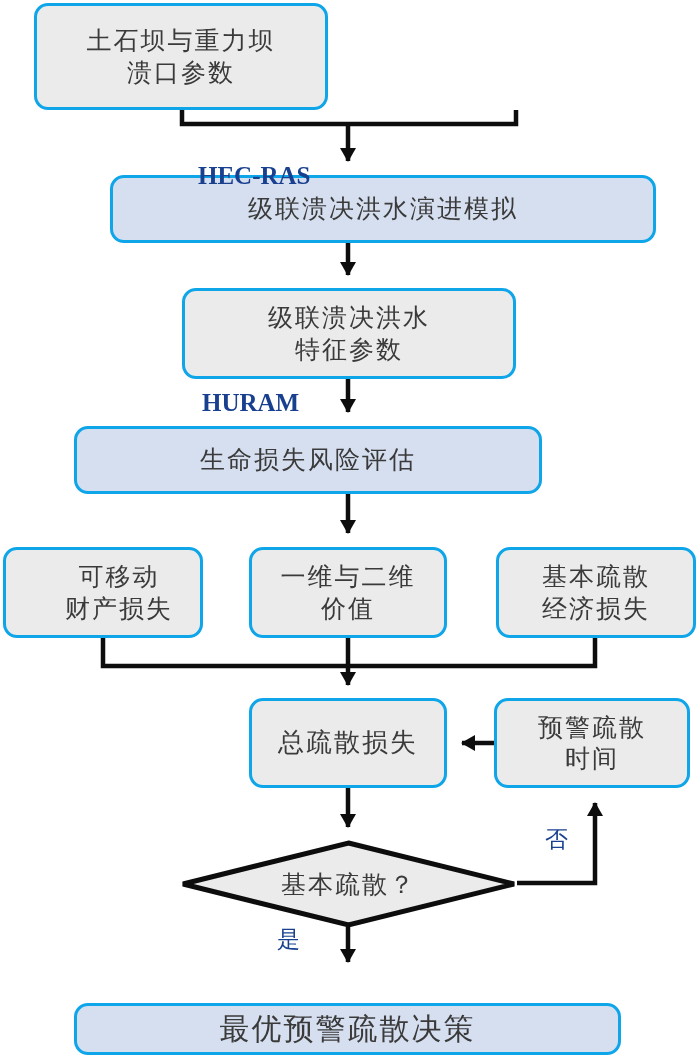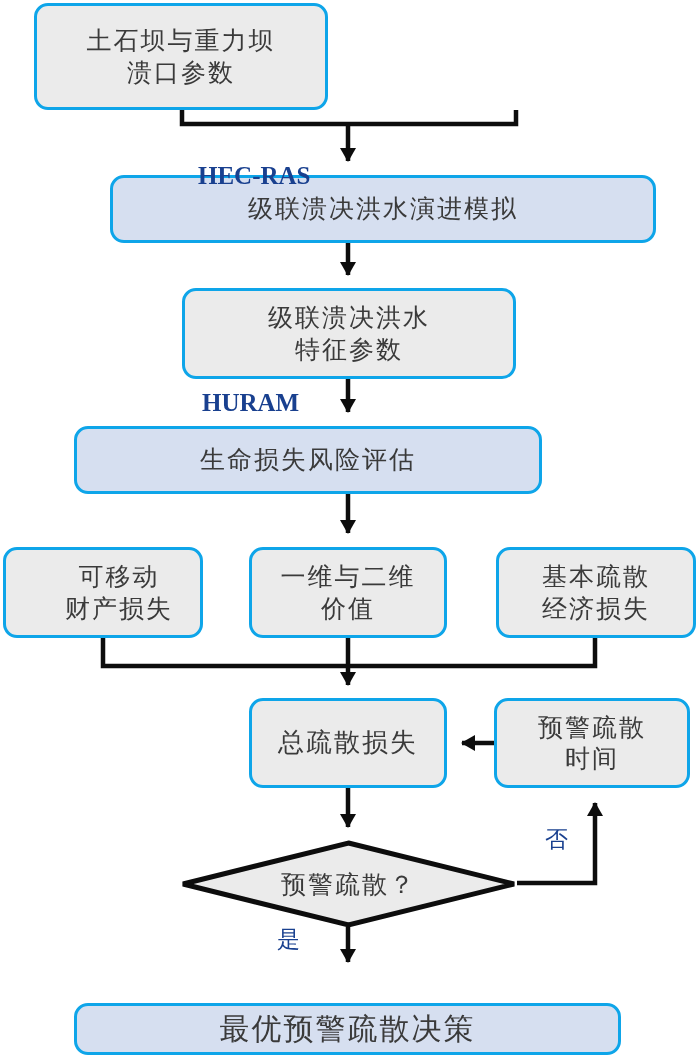--- a/index.html
+++ b/index.html
@@ -158,21 +158,21 @@
   <div class="node gray" style="left:494px; top:698px; width:196px; height:90px; font-size:25px;">
     <span class="node-label">预警疏散
 时间</span>
   </div>
 
   <div class="diamond-wrap" style="left:180px; top:840px; width:337px; height:88px;">
     <svg width="337" height="88" viewBox="0 0 337 88" xmlns="http://www.w3.org/2000/svg">
       <polygon points="168.5,3 334,44 168.5,85 3,44" fill="#ebebeb" stroke="#0d0d0d" stroke-width="5" stroke-linejoin="miter"></polygon>
     </svg>
     <div class="diamond-text" style="font-size:25px;">
-      <span class="node-label">预警疏散？</span>
+      <span class="node-label">基本疏散？</span>
     </div>
   </div>
 
   <div class="node blue" style="left:74px; top:975px; width:547px; height:52px; font-size:30px;margin-top:28px;">
     <span class="node-label">最优预警疏散决策</span>
   </div>
 
   <div class="edge-label" style="left:198px; top:139px; font-size:25px; font-weight:bold;margin-top:24px;">HEC-RAS</div>
 
   <div class="edge-label" style="left:202px; top:390px; font-size:25px; font-weight:bold;">HURAM</div>

